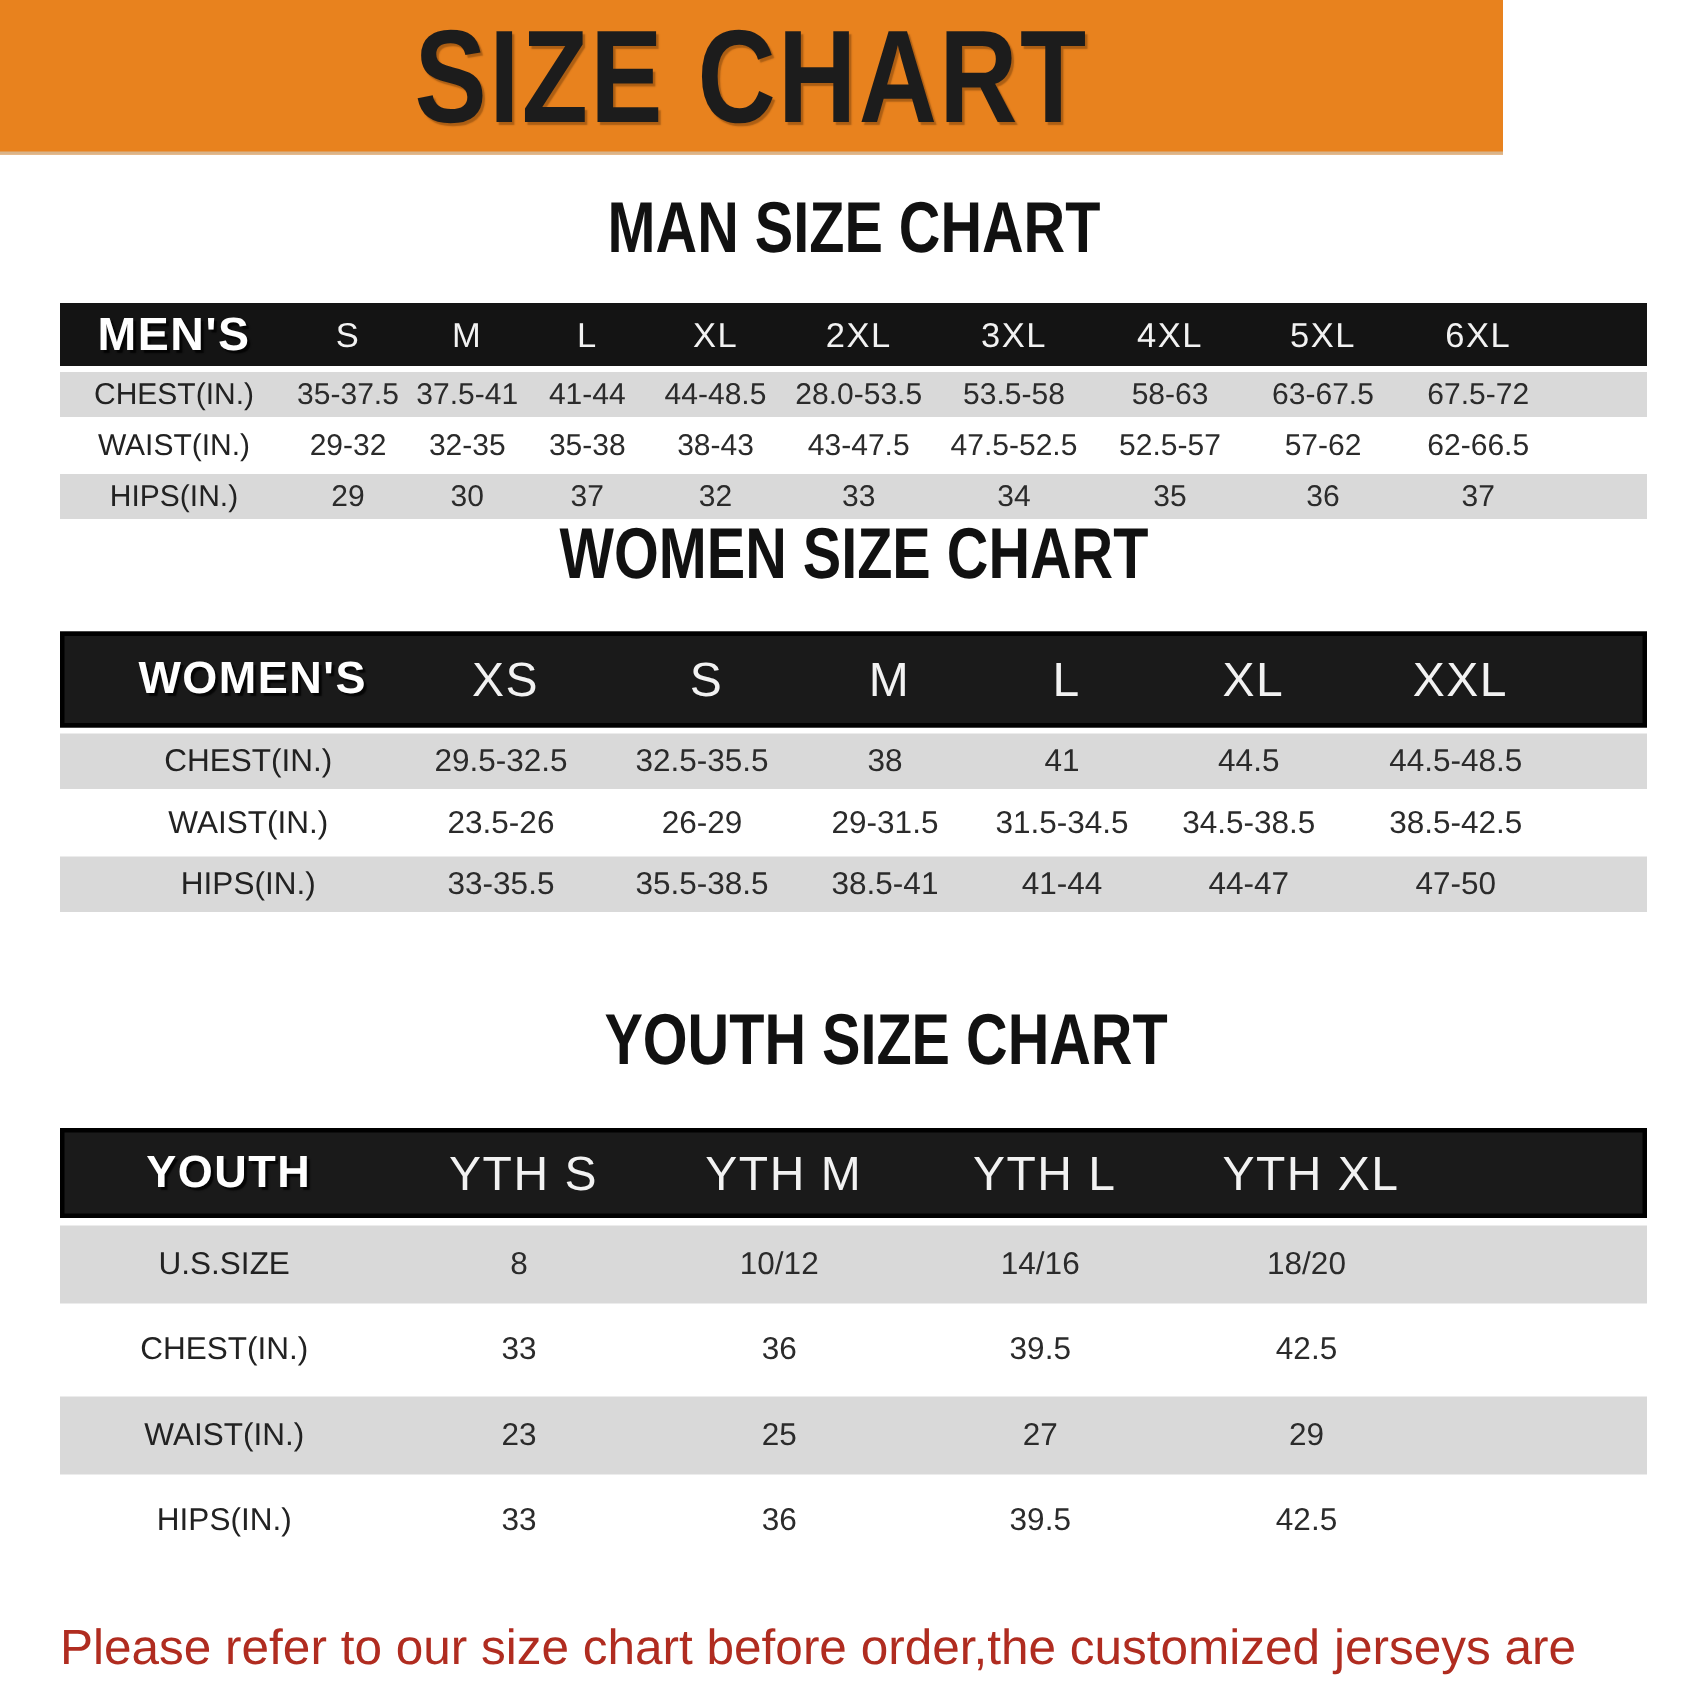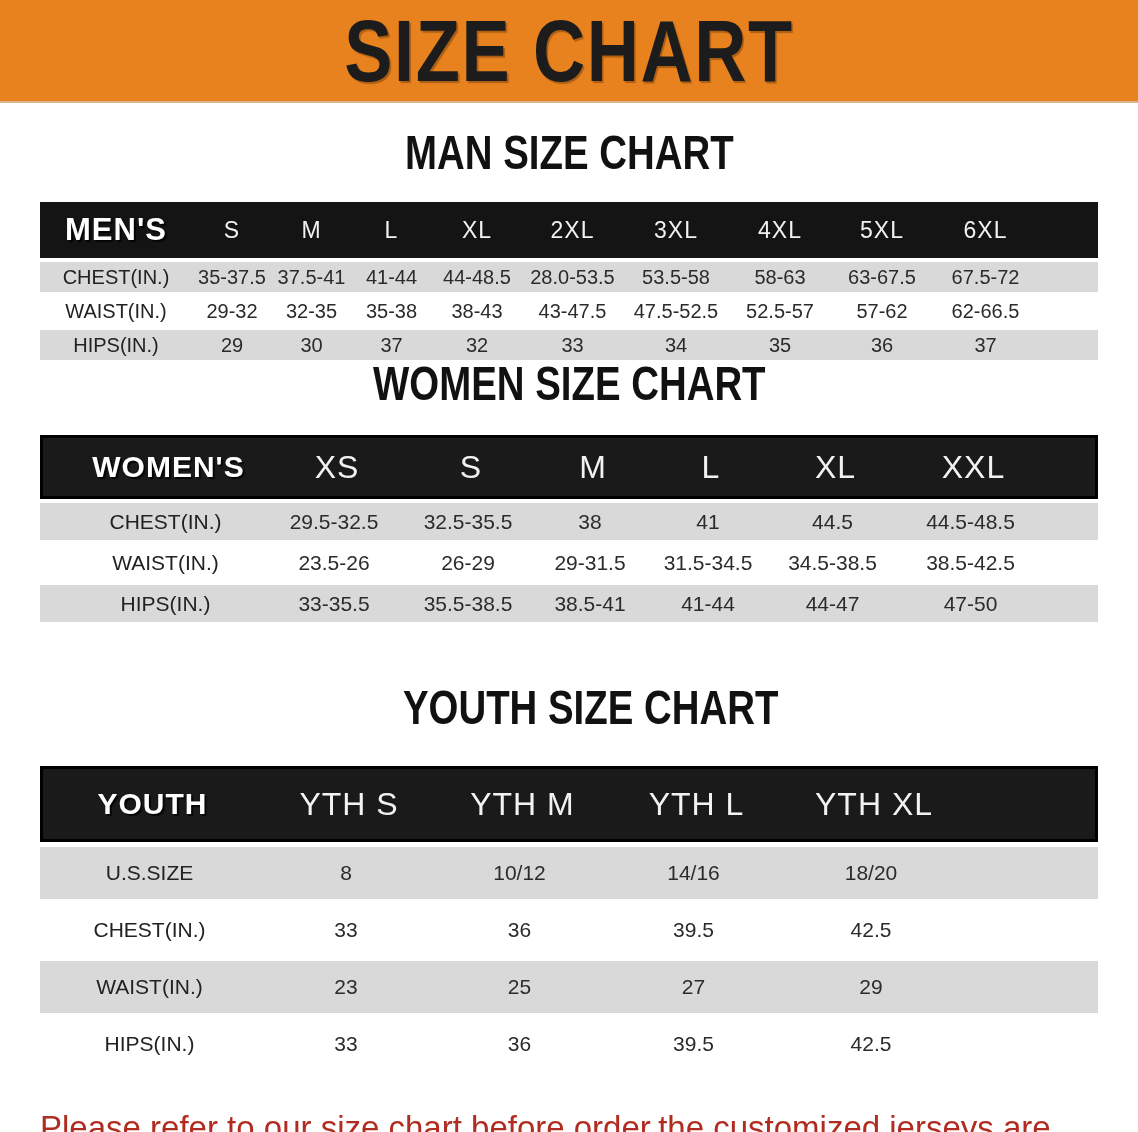--- a/index.html
+++ b/index.html
@@ -4,21 +4,21 @@
 <style>
   html,body { margin:0; padding:0; }
   body {
     width:1138px; height:1132px;
     background:#ffffff;
     font-family:"Liberation Sans", sans-serif;
     color:#2b2b2b;
     overflow:hidden;
   }
   .banner {
-    width:1138px; height:101px;
+    width:1002px; height:101px;
     background:#e8821e;
     display:flex; align-items:center; justify-content:center;
     border-bottom:2px solid #d9b48a;
   }
   .banner-title {
     font-size:88px; font-weight:bold; color:#1c1c1c;
     transform:scaleX(0.82); transform-origin:center;
     letter-spacing:2px; white-space:nowrap;
     text-shadow:2px 2px 1px rgba(60,30,0,0.35);
     line-height:1;
@@ -40,23 +40,23 @@
   .t-man   { margin-top:25px; }
   .t-woman { margin-top:27px; }
   .t-youth { margin-top:34px; }
 
   .trow { display:grid; align-items:center; }
   .men-grid   { grid-template-columns:152px 80px 79px 81px 90px 101px 106px 102px 102px 105px 60px; }
   .women-grid { grid-template-columns:195px 142px 126px 118px 118px 131px 145px 83px;padding-left:28px; }
   .youth-grid { grid-template-columns:219px 174px 173px 175px 180px 137px; }
 
   .head-bar { background:#141414; color:#f5f5f5; }
-  .head-bar.men-grid { height:56px; }
+  .head-bar.men-grid { height:42px; }
   .head-bar.women-grid { height:64px; border:3px solid #000; background:#1a1a1a; box-sizing:border-box; }
-  .head-bar.youth-grid { height:76px; border:3px solid #000; background:#1a1a1a; box-sizing:border-box; }
+  .head-bar.youth-grid { height:60px; border:3px solid #000; background:#1a1a1a; box-sizing:border-box; }
 
   .corner-label {
     font-weight:bold; color:#fff; text-align:center;
     text-shadow:2px 2px 1px rgba(0,0,0,0.8);
     letter-spacing:1px;
   }
   .men-grid .corner-label   { font-size:31px; }
   .women-grid .corner-label { font-size:30px; }
   .youth-grid .corner-label { font-size:30px; }
 

